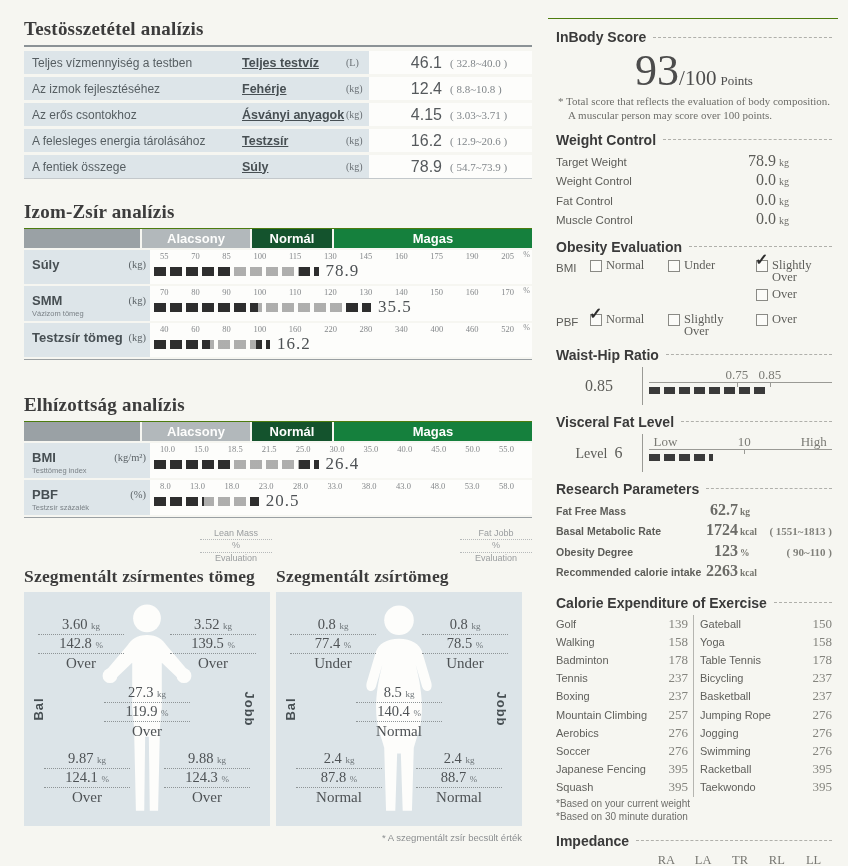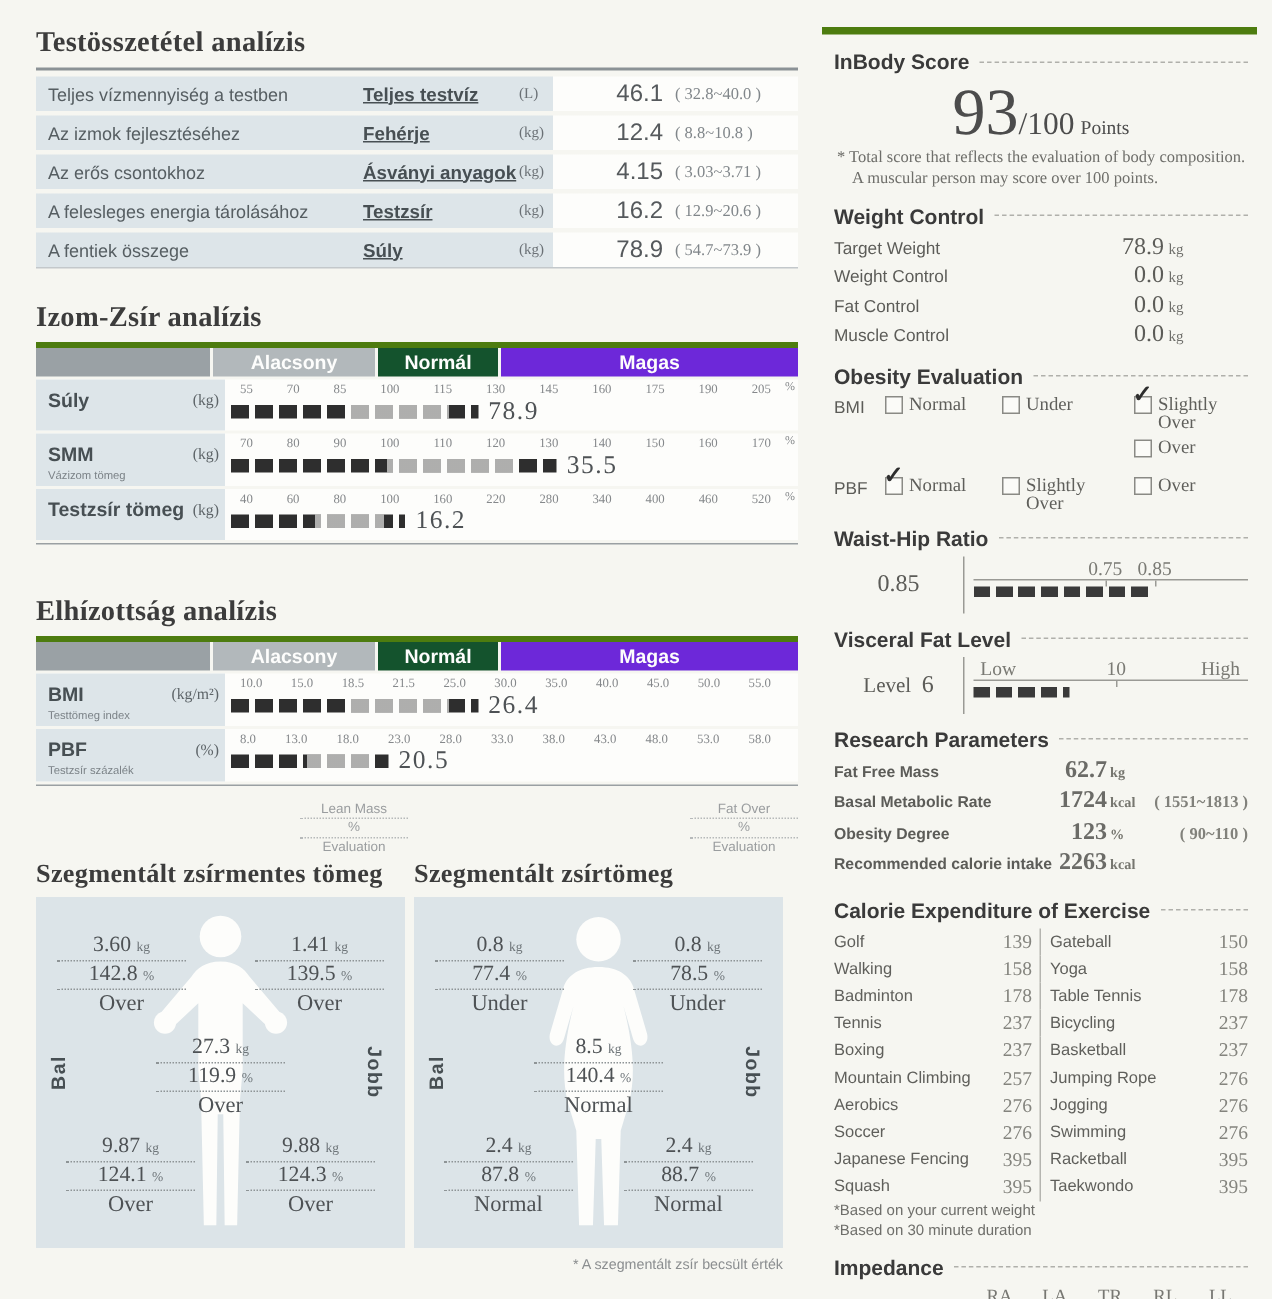--- a/index.html
+++ b/index.html
@@ -3,48 +3,48 @@
 <meta charset="utf-8">
 <style>
   html,body{margin:0;padding:0;background:#e9e9e6;}
   .page{
     width:848px;height:866px;box-sizing:border-box;position:relative;
     background:#f6f6f1;
     font-family:"Liberation Sans",sans-serif;color:#4a4a4a;
     display:flex;gap:16px;padding:18px 10px 0 24px;overflow:hidden;
   }
   .col-left{width:508px;flex:none;}
-  .col-right{flex:1;border-top:5px solid #4d7c0f;padding:8px 6px 0 8px;min-width:0;}
+  .col-right{flex:1;border-top:1px solid #4d7c0f;padding:8px 6px 0 8px;min-width:0;}
 
   
   .ltitle{font-family:"Liberation Serif",serif;font-weight:bold;font-size:19px;color:#3c3c3c;margin:0 0 5px 0;letter-spacing:.2px;}
 
   
   .comp-table{border-top:2px solid #8b9296;border-bottom:1px solid #c3c8cb;}
   .comp-row{
     display:grid;grid-template-columns:218px 104px 42px 62px 118px;align-items:center;
     height:23px;margin-top:3px;
     background:linear-gradient(90deg,#dde5e9 0 345px,#fdfdfb 345px);
     font-size:12px;color:#565e62;
   }
   .comp-row:first-child{margin-top:4px;}
   .comp-desc{padding-left:8px;}
   .comp-name{font-weight:bold;color:#474f53;font-size:12.5px;text-decoration:underline;}
   .comp-unit{font-family:"Liberation Serif",serif;font-size:10px;color:#6a7075;}
   .comp-val{font-family:Liberation Sans, sans-serif;font-size:16px;color:#55595c;text-align:right;padding-right:8px;}
   .comp-range{font-family:"Liberation Serif",serif;font-size:11px;color:#80868a;white-space:nowrap;}
 
   
-  .chart-block{border-top:4px solid #4d7c0f;border-bottom:1.5px solid #9aa0a3;}
+  .chart-block{border-top:1px solid #4d7c0f;border-bottom:1.5px solid #9aa0a3;}
   .chart-header{display:flex;gap:2px;height:19px;margin-bottom:2px;}
   .hc{color:#fdfdfc;font-weight:bold;font-size:13px;display:flex;align-items:center;justify-content:center;}
   .hc-label{width:116px;background:#9aa1a5;flex:none;}
   .hc-low{width:108px;background:#b2b8bb;flex:none;}
   .hc-normal{width:80px;background:#14532d;flex:none;}
-  .hc-high{flex:1;background:#6d28d9;}
+  .hc-high{flex:1;background:#15803d;}
   .chart-row{display:flex;margin-bottom:2px;background:#fdfdfb;}
   .chart-label{width:116px;flex:none;background:#dde5e9;padding:5px 2px 3px 8px;position:relative;}
   .cl-main{font-weight:bold;font-size:13px;color:#474f53;}
   .cl-sub{display:block;font-size:7.5px;color:#7b8287;}
   .cl-unit{position:absolute;right:4px;top:9px;font-family:"Liberation Serif",serif;font-size:10.5px;color:#5d6468;}
   .chart-area{flex:1;padding:1px 4px 4px 4px;position:relative;min-width:0;}
   .ticks{display:flex;justify-content:space-between;padding:0 14px 0 6px;font-family:"Liberation Serif",serif;font-size:8.5px;color:#85888b;height:11px;}
   .pct-mark{position:absolute;right:2px;top:0;font-family:"Liberation Serif",serif;font-size:8px;color:#85888b;}
   .bar-line{display:flex;align-items:center;height:18px;}
   .bar{height:9px;position:relative;flex:none;
@@ -322,21 +322,21 @@
       </div>
     </div>
 
     <div class="seg-note-row">
       <div class="seg-note" style="margin-left:176px;">
         <span>Lean Mass</span>
         <span>%</span>
         <span>Evaluation</span>
       </div>
       <div class="seg-note">
-        <span>Fat Over</span>
+        <span>Fat Jobb</span>
         <span>%</span>
         <span>Evaluation</span>
       </div>
     </div>
 
     <div class="seg-cols">
       <div class="seg-col">
         <h2 class="ltitle" style="font-size:17.5px;">Szegmentált zsírmentes tömeg</h2>
         <div class="seg-box">
           <svg viewBox="0 0 120 240" width="118">
@@ -348,21 +348,21 @@
             </g>
           </svg>
           <span class="side side-l">Bal</span>
           <span class="side side-r">Jobb</span>
           <div class="vg vg-la">
             <div class="l"><span>3.60</span> <span class="u">kg</span></div>
             <div class="l"><span>142.8</span> <span class="u">%</span></div>
             <div class="ev">Over</div>
           </div>
           <div class="vg vg-ra">
-            <div class="l"><span>1.41</span> <span class="u">kg</span></div>
+            <div class="l"><span>3.52</span> <span class="u">kg</span></div>
             <div class="l"><span>139.5</span> <span class="u">%</span></div>
             <div class="ev">Over</div>
           </div>
           <div class="vg vg-tr">
             <div class="l"><span>27.3</span> <span class="u">kg</span></div>
             <div class="l"><span>119.9</span> <span class="u">%</span></div>
             <div class="ev">Over</div>
           </div>
           <div class="vg vg-ll">
             <div class="l"><span>9.87</span> <span class="u">kg</span></div>

